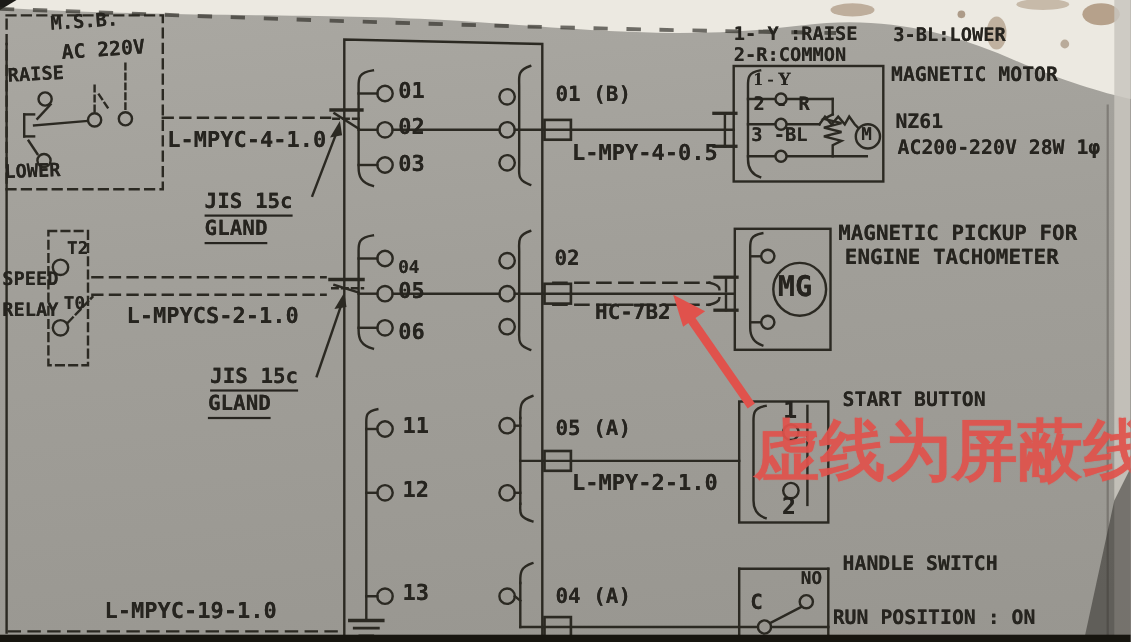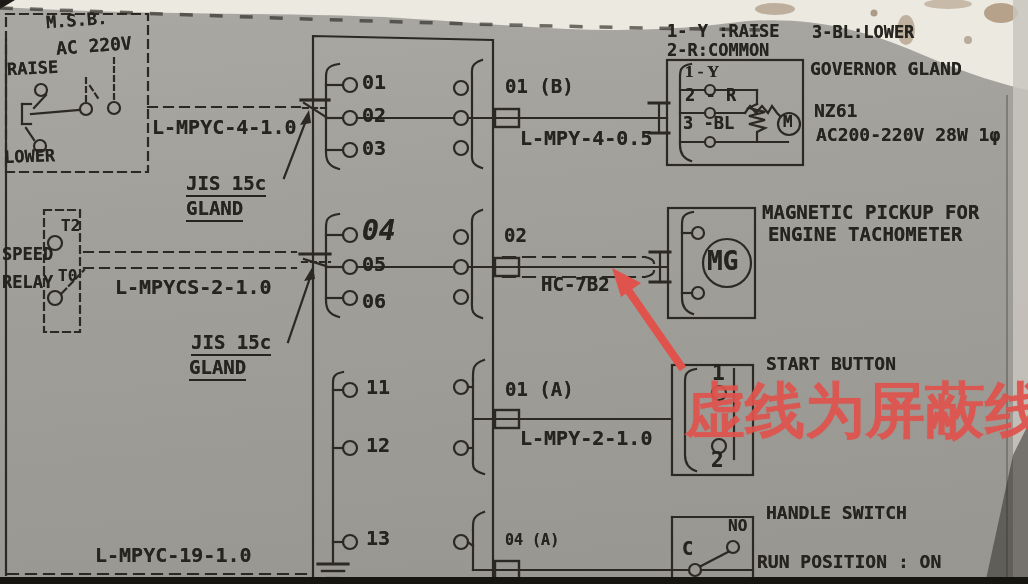--- a/index.html
+++ b/index.html
@@ -251,39 +251,39 @@
 
 <span class="lbl" style="left:115px;top:277px;font-size:20px;">L-MPYCS-2-1.0</span>
 <span class="lbl ul" style="left:191px;top:333px;font-size:19px;">JIS 15c</span>
 <span class="lbl ul" style="left:189px;top:358px;font-size:19px;">GLAND</span>
 
 <span class="lbl" style="left:95px;top:545px;font-size:20px;">L-MPYC-19-1.0</span>
 
 <span class="lbl" style="left:362px;top:72px;font-size:20px;">01</span>
 <span class="lbl" style="left:362px;top:105px;font-size:20px;">02</span>
 <span class="lbl" style="left:362px;top:138px;font-size:20px;">03</span>
-<span class="lbl" style="left:362px;top:216px;font-size:28px;font-style:italic;">04</span>
+<span class="lbl" style="left:362px;top:235px;font-size:16px;">04</span>
 <span class="lbl" style="left:362px;top:254px;font-size:20px;">05</span>
 <span class="lbl" style="left:362px;top:291px;font-size:20px;">06</span>
 <span class="lbl" style="left:366px;top:377px;font-size:20px;">11</span>
 <span class="lbl" style="left:366px;top:435px;font-size:20px;">12</span>
 <span class="lbl" style="left:366px;top:528px;font-size:20px;">13</span>
 
 <span class="lbl" style="left:505px;top:77px;font-size:19px;">01 (B)</span>
 <span class="lbl" style="left:520px;top:128px;font-size:20px;">L-MPY-4-0.5</span>
 <span class="lbl" style="left:504px;top:226px;font-size:19px;">02</span>
 <span class="lbl" style="left:541px;top:275px;font-size:19px;">HC-7B2</span>
-<span class="lbl" style="left:505px;top:380px;font-size:19px;">01 (A)</span>
+<span class="lbl" style="left:505px;top:380px;font-size:19px;">05 (A)</span>
 <span class="lbl" style="left:520px;top:428px;font-size:20px;">L-MPY-2-1.0</span>
-<span class="lbl" style="left:505px;top:533px;font-size:15px;">04 (A)</span>
+<span class="lbl" style="left:505px;top:533px;font-size:19px;">04 (A)</span>
 
 <span class="lbl" style="left:667px;top:23px;font-size:17px;">1- Y :RAISE</span>
 <span class="lbl" style="left:667px;top:42px;font-size:17px;">2-R:COMMON</span>
 <span class="lbl" style="left:812px;top:24px;font-size:17px;">3-BL:LOWER</span>
-<span class="lbl" style="left:810px;top:60px;font-size:18px;">GOVERNOR GLAND</span>
+<span class="lbl" style="left:810px;top:60px;font-size:18px;">MAGNETIC MOTOR</span>
 <span class="lbl" style="left:814px;top:102px;font-size:18px;">NZ61</span>
 <span class="lbl" style="left:816px;top:126px;font-size:18px;">AC200-220V 28W 1φ</span>
 <span class="lbl" style="left:685px;top:63px;font-size:17px;font-family:Liberation Serif, serif;">1 - Y</span>
 <span class="lbl" style="left:685px;top:87px;font-size:17px;">2 - R</span>
 <span class="lbl" style="left:683px;top:115px;font-size:17px;">3 -BL</span>
 <span class="lbl" style="left:783px;top:114px;font-size:16px;">M</span>
 
 <span class="lbl" style="left:768px;top:225px;font-size:19px;">ENGINE TACHOMETER</span>
 <span class="lbl" style="left:762px;top:203px;font-size:19px;">MAGNETIC PICKUP FOR</span>
 <span class="lbl" style="left:707px;top:248px;font-size:26px;">MG</span>

